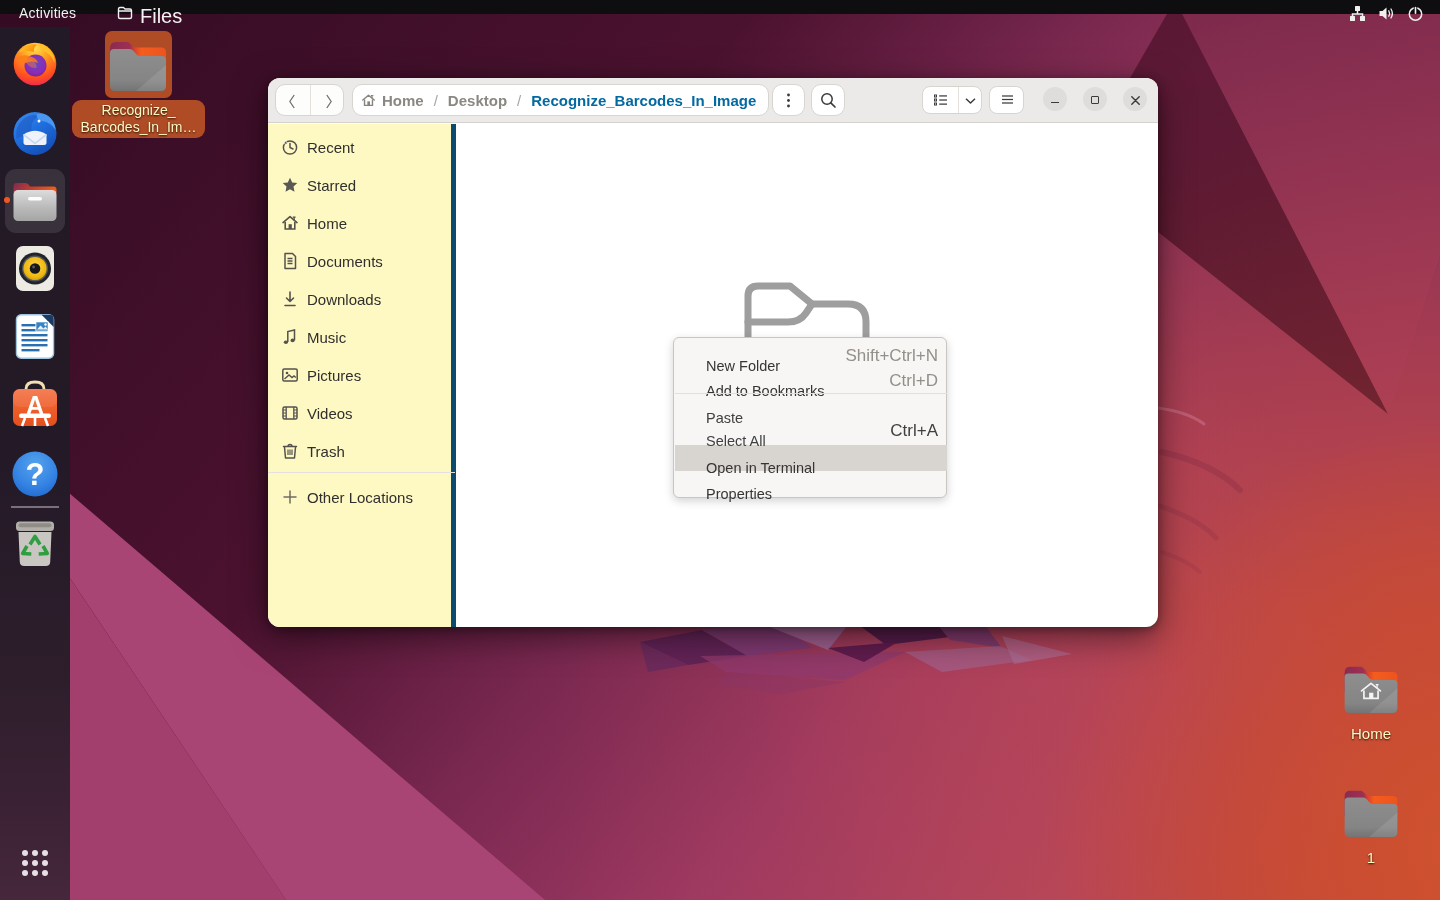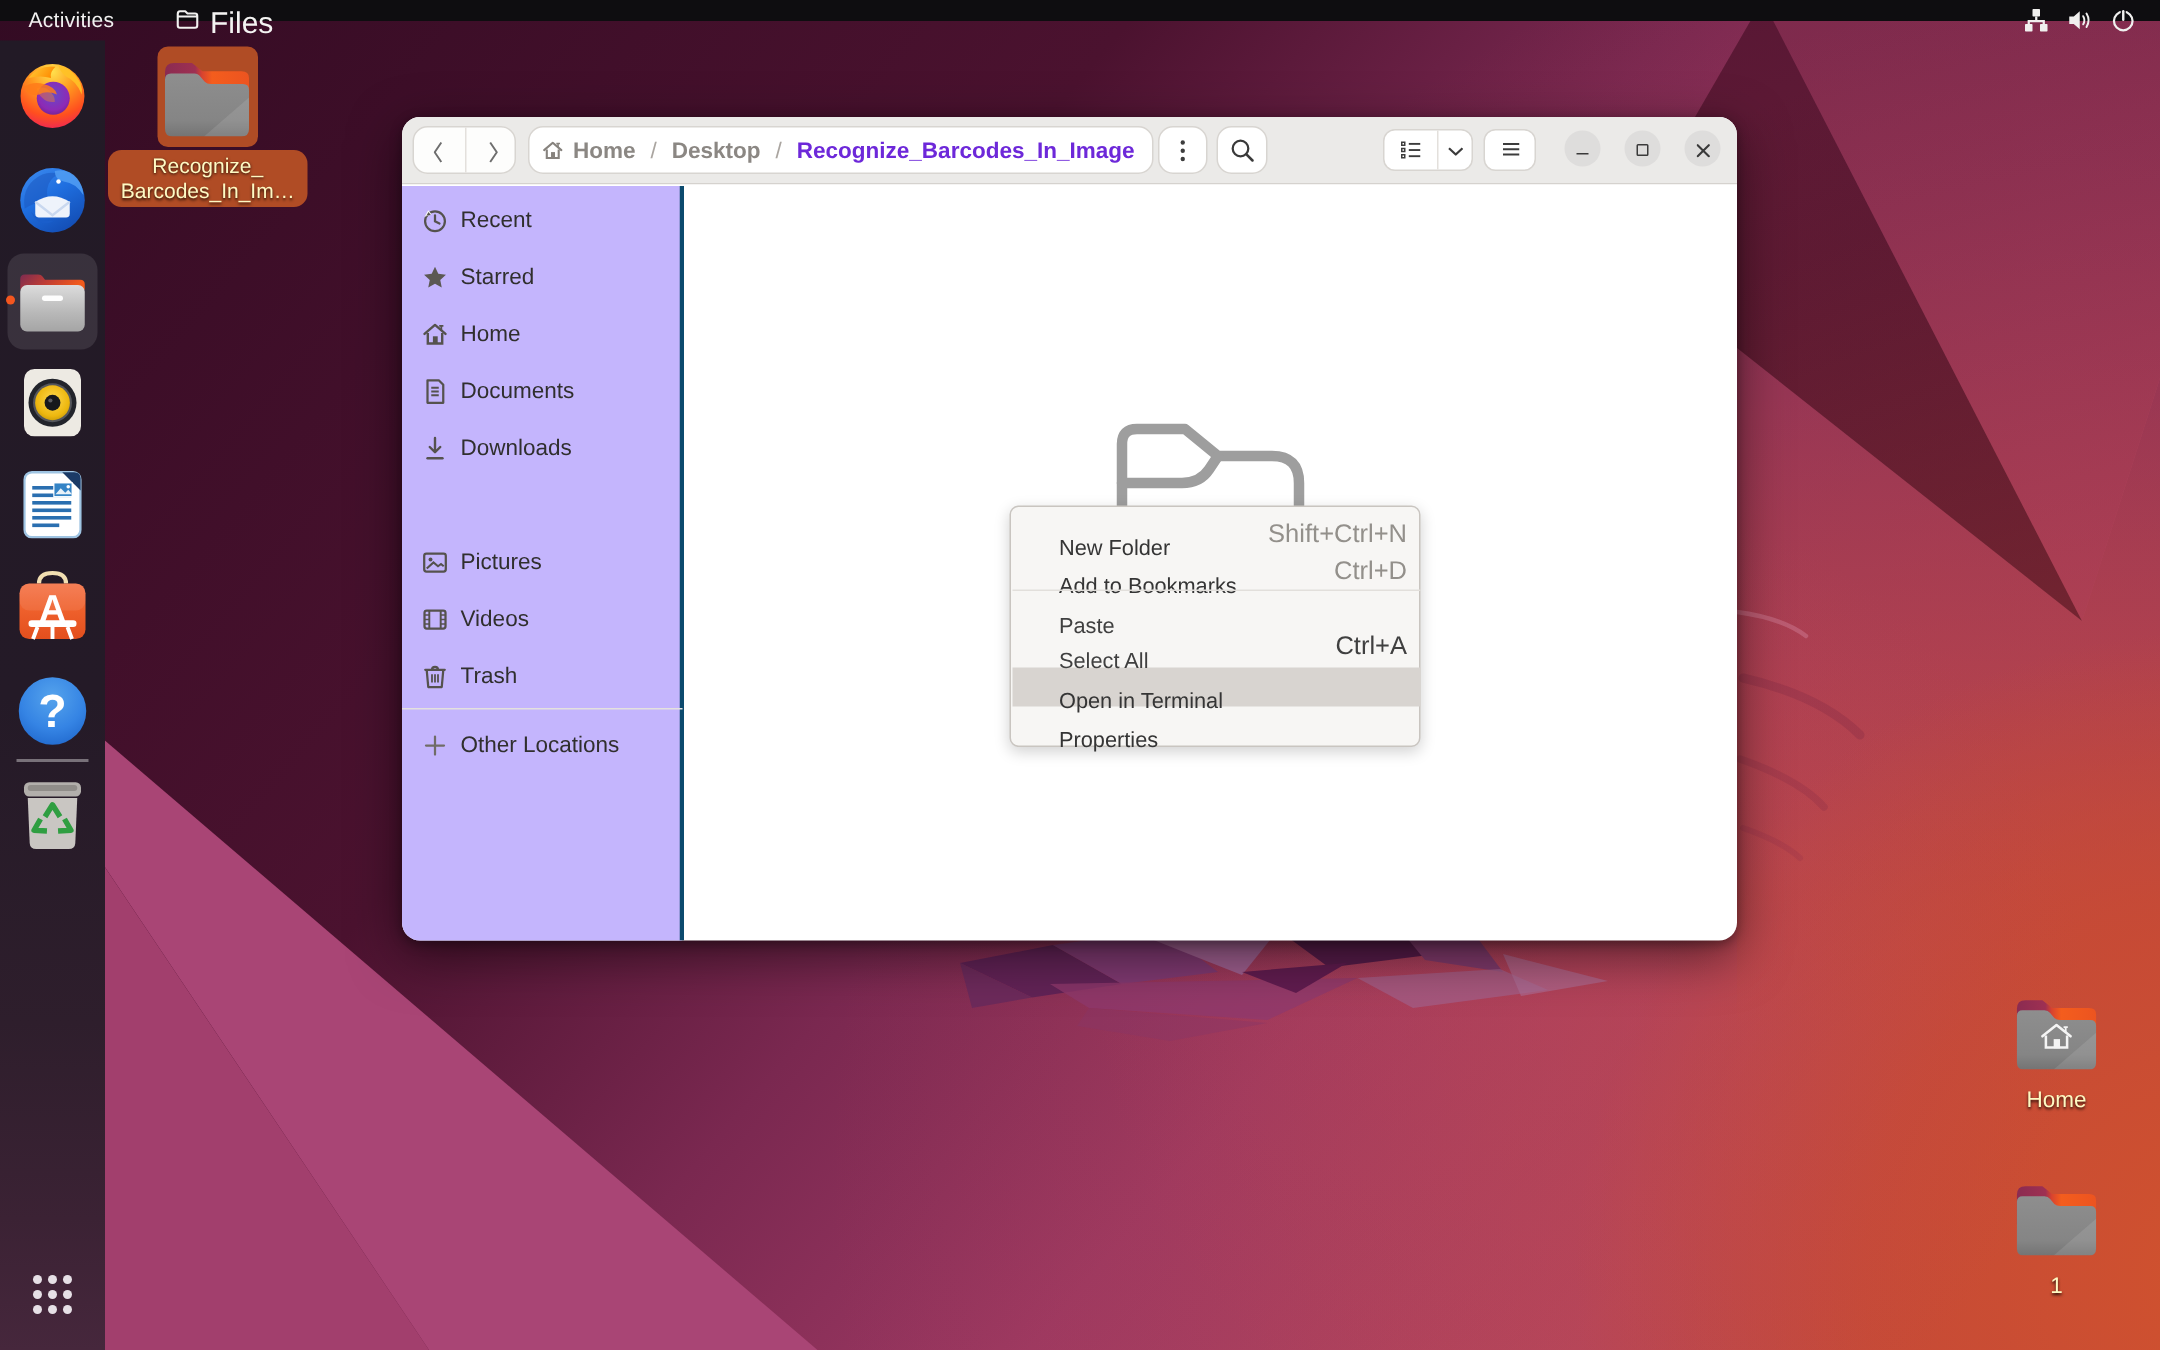--- a/index.html
+++ b/index.html
@@ -13,21 +13,21 @@
   #topbar .files-lbl { position:absolute; left:140px; top:5px; font-size:20px; color:#f4f3f2; }
 
   
   #dock { position:absolute; left:0; top:27px; width:70px; height:873px; background:linear-gradient(180deg,#221a26 0%,#241a27 50%,#2e1e2c 75%,#3b2234 90%,#46273c 100%); z-index:40; }
   .dicon { position:absolute; left:50%; transform:translateX(-50%); }
 
   
   #win { position:absolute; left:268px; top:78px; width:890px; height:549px; border-radius:12px; background:#fff; box-shadow:0 10px 34px rgba(0,0,0,.5), 0 2px 8px rgba(0,0,0,.35); z-index:10; }
   #hdr { position:absolute; left:0; top:0; width:890px; height:45px; background:#ebeae8; border-bottom:1px solid #d5d2ce; border-radius:12px 12px 0 0; }
   .pill { position:absolute; background:#fff; border:1px solid #d8d5d1; border-radius:8px; }
-  #sidebar { position:absolute; left:0; top:46px; width:188px; height:503px; background:#c4b5fd; border-right:3px solid #0c4a6e; border-radius:0 0 0 12px; }
+  #sidebar { position:absolute; left:0; top:46px; width:188px; height:503px; background:#fef9c3; border-right:5px solid #0c4a6e; border-radius:0 0 0 12px; }
   .srow { position:absolute; left:0; width:188px; height:38px; }
   .srow .txt { position:absolute; left:39px; top:50%; transform:translateY(-50%); font-size:15px; color:#302f2e; }
   .srow svg { position:absolute; left:13px; top:50%; transform:translateY(-50%); }
 
   
   #menu { position:absolute; left:673px; top:337px; width:274px; height:161px; background:#f7f6f4; border:1px solid #c9c5c0; border-radius:6px; box-shadow:0 3px 10px rgba(0,0,0,.18); z-index:20; }
   .mrow { position:absolute; left:1px; width:272px; height:25px; font-size:14.5px; color:#353535; }
   .mrow .lab { position:absolute; left:31px; top:50%; transform:translateY(-50%);margin-top:10px; }
   .mrow .sc  { position:absolute; right:9px; top:50%; transform:translateY(-50%); color:#93908b; font-size:17px; }
   .mrow.dis .lab, .mrow.dis .sc { color:#404040; }
@@ -338,21 +338,21 @@
       <path d="M2 8 L8.5 2.5 L15 8" fill="none" stroke="#87837e" stroke-width="1.6" stroke-linecap="round" stroke-linejoin="round"></path>
       <path d="M4 7.5 V14 H13 V7.5" fill="none" stroke="#87837e" stroke-width="1.6"></path>
       <rect x="7.2" y="9.5" width="3" height="4.5" fill="#87837e"></rect>
       <path d="M12.5 3 v3 M14 3 h-2.8" stroke="#87837e" stroke-width="1.2"></path>
     </svg>
     <div class="abs" style="left:114px;top:0;height:44px;display:flex;align-items:center;font-size:15px;font-weight:bold;color:#8b8783;white-space:nowrap">
       <span>Home</span>
         <span style="padding:0 10px;font-weight:normal;color:#aaa5a0">/</span>
         <span>Desktop</span>
         <span style="padding:0 10px;font-weight:normal;color:#aaa5a0">/</span>
-        <span style="color:#6d28d9">Recognize_Barcodes_In_Image</span>
+        <span style="color:#0369a1">Recognize_Barcodes_In_Image</span>
     </div>
 
     <div class="pill" style="left:504px;top:6px;width:33px;height:32px;border-radius:10px"></div>
     <svg class="abs" style="left:517px;top:15px" width="7" height="15" viewBox="0 0 7 15">
       <circle cx="3.5" cy="2" r="1.45" fill="#3d3d3d"></circle>
         <circle cx="3.5" cy="7.5" r="1.45" fill="#3d3d3d"></circle>
         <circle cx="3.5" cy="13" r="1.45" fill="#3d3d3d"></circle>
     </svg>
 
     <div class="pill" style="left:543px;top:6px;width:34px;height:32px;border-radius:10px"></div>
@@ -427,20 +427,28 @@
         </svg>
       <span class="txt">Documents</span>
     </div>
     <div class="srow" style="top:156px">
       <svg width="18" height="18" viewBox="0 0 18 18">
           <path d="M9 2 V11 M5.5 8 L9 11.5 L12.5 8" fill="none" stroke="#55524e" stroke-width="1.6" stroke-linecap="round" stroke-linejoin="round"></path>
           <path d="M4 15.5 h10" stroke="#55524e" stroke-width="1.6" stroke-linecap="round"></path>
         </svg>
       <span class="txt">Downloads</span>
     </div>
+    <div class="srow" style="top:194px">
+      <svg width="18" height="18" viewBox="0 0 18 18">
+          <path d="M6.8 14 V3.5 L13.5 2 V12.2" fill="none" stroke="#55524e" stroke-width="1.5"></path>
+          <ellipse cx="4.9" cy="14.2" rx="2.1" ry="1.8" fill="#55524e"></ellipse>
+          <ellipse cx="11.6" cy="12.4" rx="2.1" ry="1.8" fill="#55524e"></ellipse>
+        </svg>
+      <span class="txt">Music</span>
+    </div>
     <div class="srow" style="top:232px">
       <svg width="18" height="18" viewBox="0 0 18 18">
           <rect x="1.8" y="3" width="14.4" height="12" rx="1.5" fill="none" stroke="#55524e" stroke-width="1.5"></rect>
           <circle cx="6" cy="7" r="1.3" fill="#55524e"></circle>
           <path d="M3.5 13 L8 9 L11 11.5 L13 10 L14.8 11.5" fill="none" stroke="#55524e" stroke-width="1.4"></path>
         </svg>
       <span class="txt">Pictures</span>
     </div>
     <div class="srow" style="top:270px">
       <svg width="18" height="18" viewBox="0 0 18 18">

